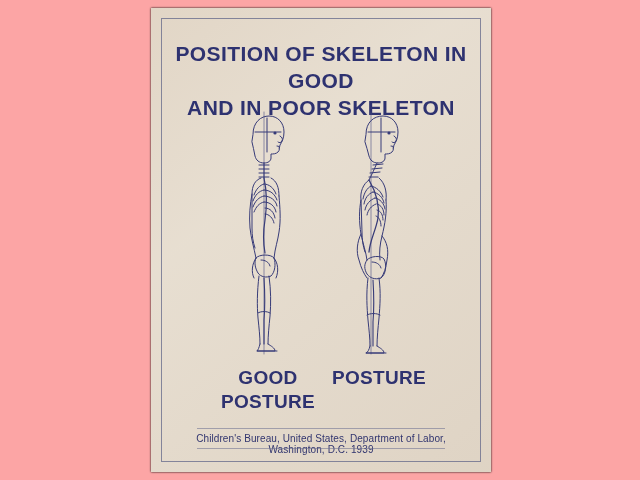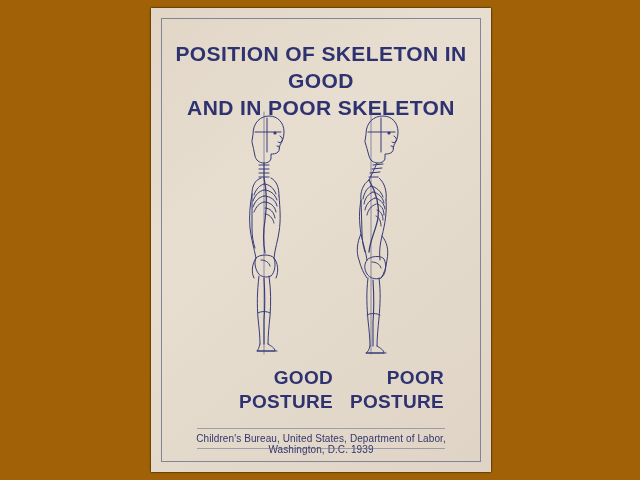--- a/index.html
+++ b/index.html
@@ -10,21 +10,21 @@
   body {
     width: 640px;
     height: 480px;
     overflow: hidden;
     font-family: "Liberation Sans", sans-serif;
   }
   .canvas {
     position: relative;
     width: 640px;
     height: 480px;
-    background: #a16207;
+    background: #fca5a5;
   }
   
   .poster {
     position: absolute;
     left: 151px;
     top: 8px;
     width: 340px;
     height: 464px;
     background: #e6ddd0;
     box-shadow: 0 0 2px #000;
@@ -80,21 +80,21 @@
     position: absolute;
     left: 0;
     right: 0;
     top: 358px;
     height: 58px;
   }
   .caption {
     position: absolute;
     top: 0;
     width: 130px;
-    text-align: right;
+    text-align: center;
     color: #2e3270;
     font-weight: bold;
     font-size: 19px;
     line-height: 24px;
     letter-spacing: 0.3px;
   }
   .caption.good { left: 52px; }
   .caption.poor { left: 163px; }
   .caption span { display: block; }
 
@@ -248,21 +248,20 @@
         </svg>
       </div>
     </div>
 
     <div class="caption-row">
       <div class="caption good">
         <span>GOOD</span>
         <span>POSTURE</span>
       </div>
       <div class="caption poor">
-        <span>POOR</span>
         <span>POSTURE</span>
       </div>
     </div>
 
     <div class="credit-rule-top"></div>
     <div class="credit">Children's Bureau, United States, Department of Labor, Washington, D.C. 1939</div>
     <div class="credit-rule-bottom"></div>
   </div>
 
 </div>

